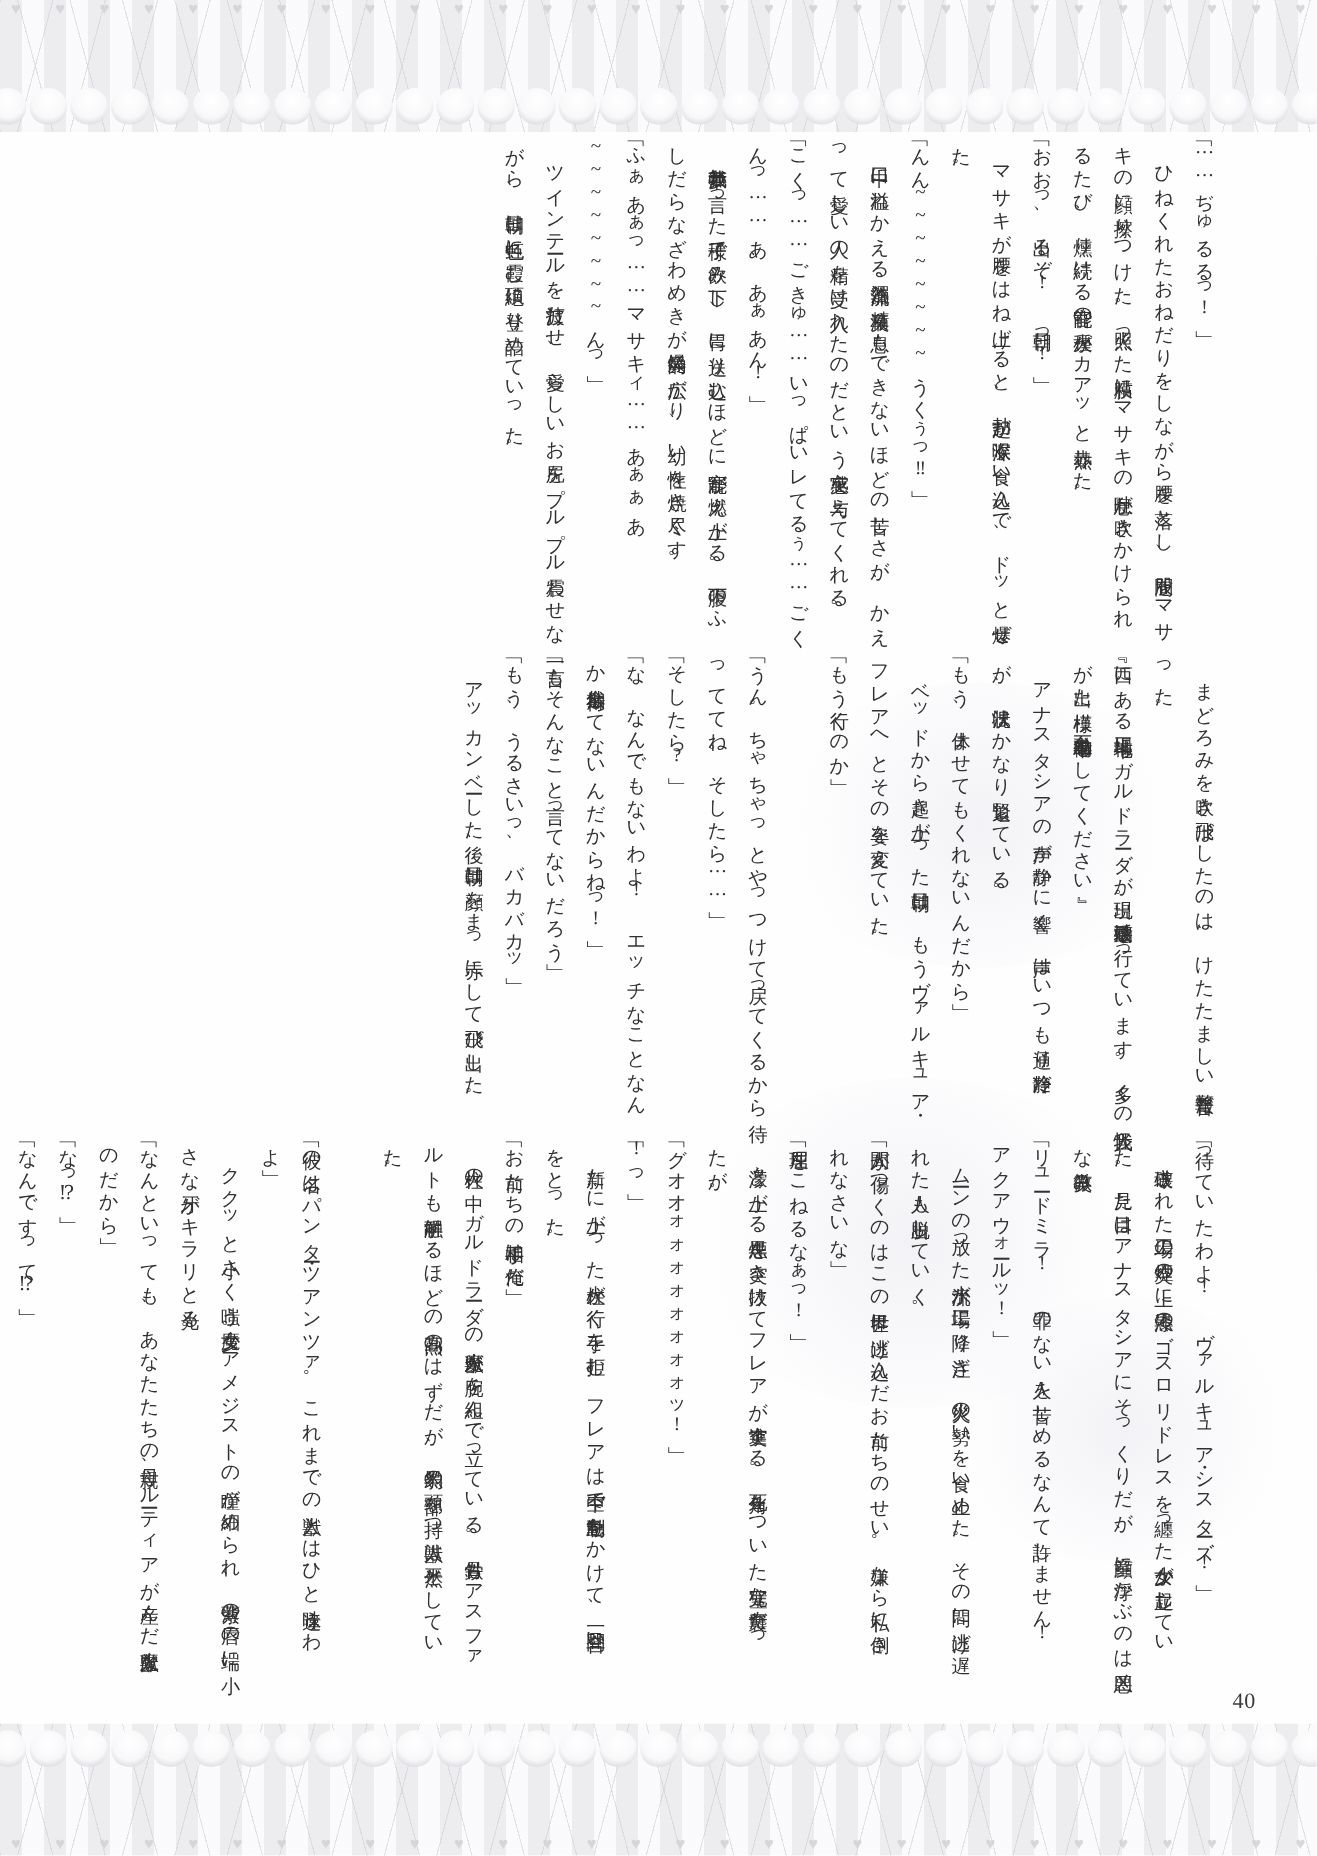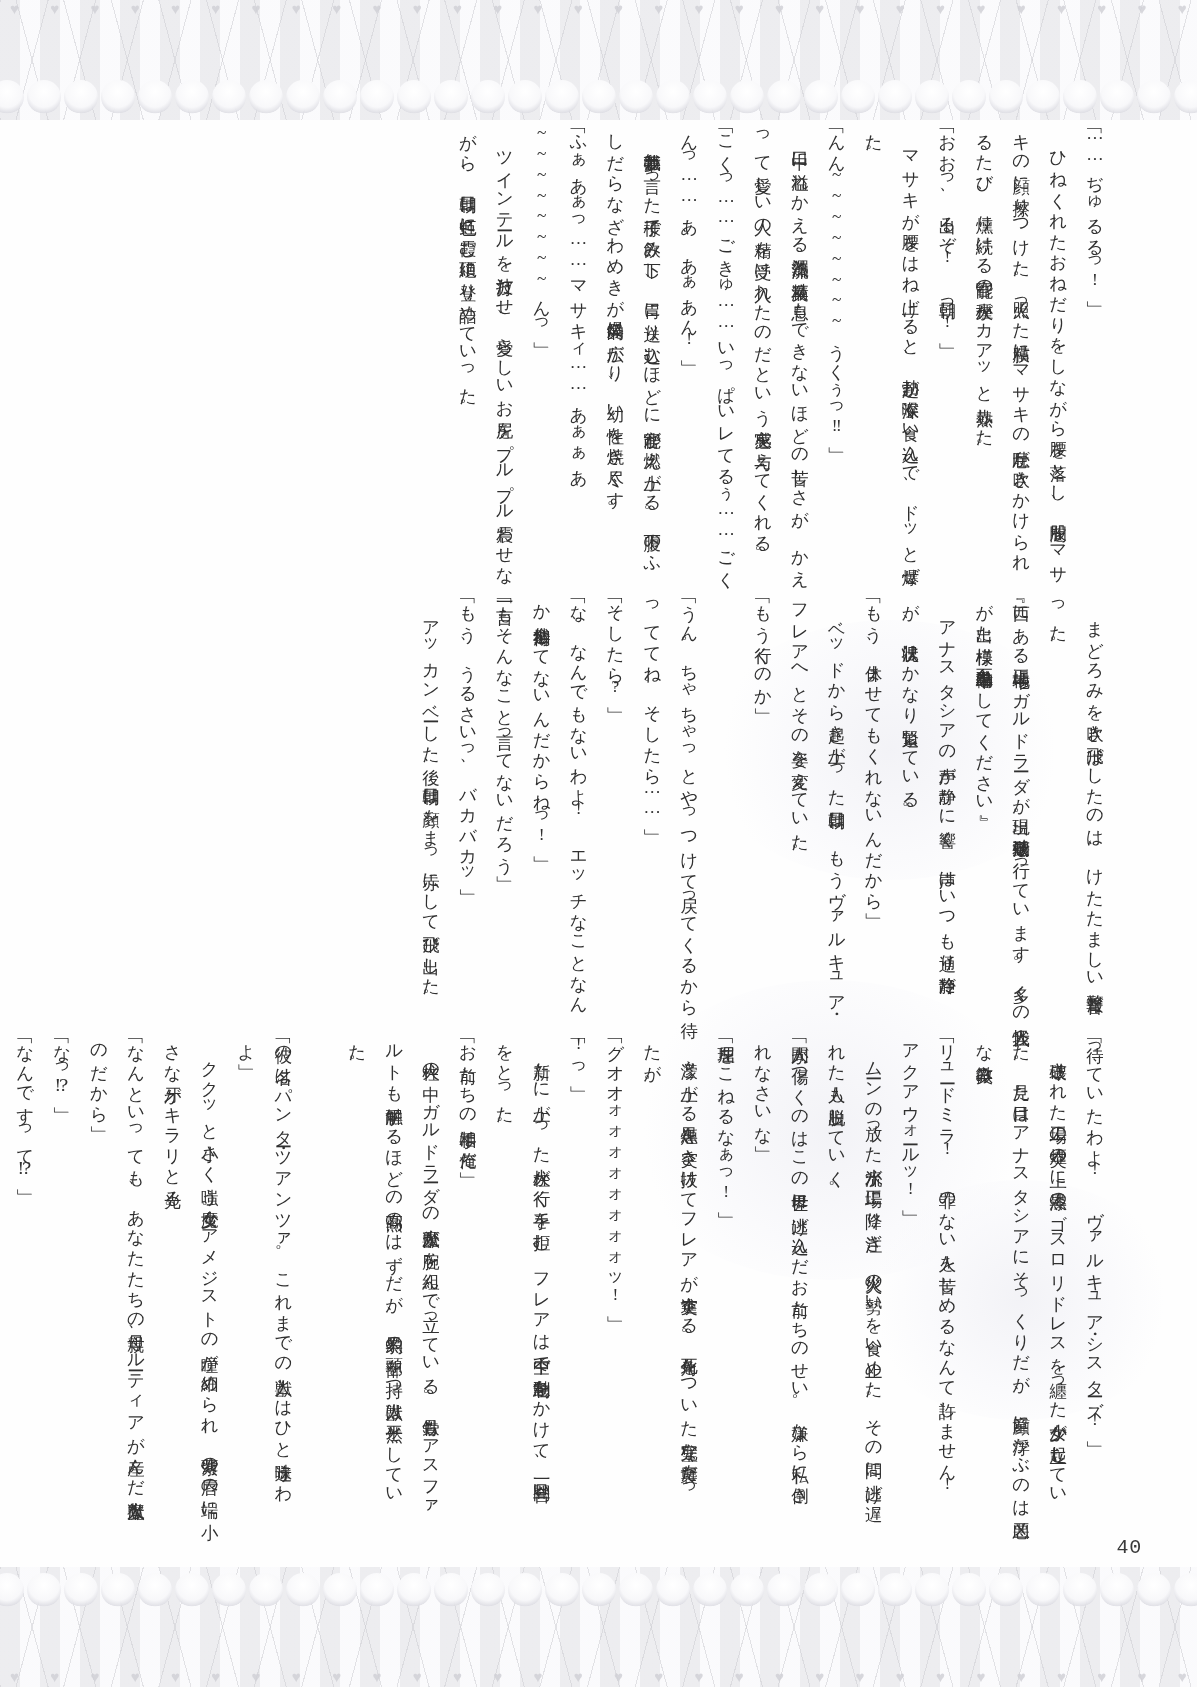--- a/index.html
+++ b/index.html
@@ -111,21 +111,21 @@
   #block-2 { top: 592px; left: 118px;  width: 995px; height: 430px; }
   #block-3 { top: 1032px; left: 108px; width: 1005px; height: 480px; }
 
   .page-number {
     position: absolute;
     right: 55px;
     bottom: 128px;
     font-size: 20px;
     color: #3a3a3a;
     letter-spacing: 0.04em;
-    font-family: Liberation Mono, monospace;
+    font-family: Liberation Serif, serif;
   }
 </style>
 </head>
 <body>
 
 <div id="page">
 
   <div class="lace top">
     <div class="lace-band"></div>
     <div class="scallop-row">

